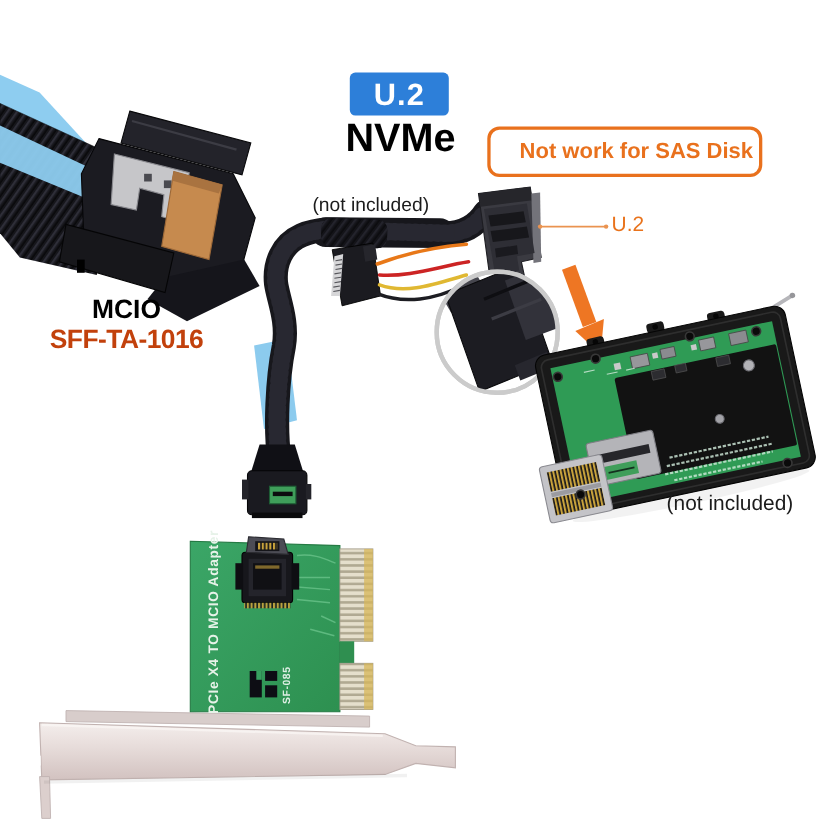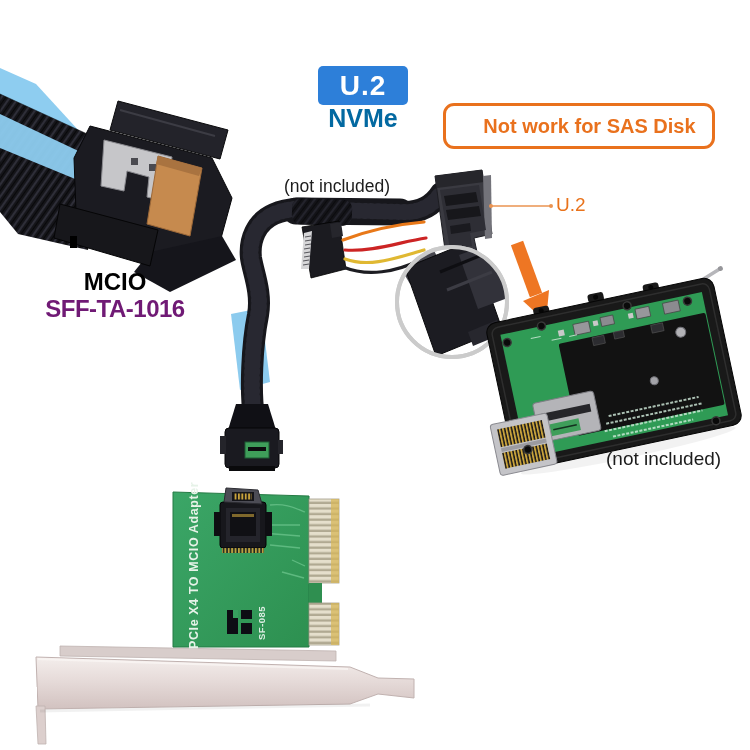--- a/index.html
+++ b/index.html
@@ -7,32 +7,32 @@
     position:relative;width:750px;height:750px;background:#ffffff;
     font-family:"Liberation Sans","DejaVu Sans",sans-serif;overflow:hidden;
   }
   .abs{position:absolute;}
   .u2-badge{
     left:318px;top:66px;width:90px;height:39px;background:#2d7fd9;border-radius:5px;
     color:#ffffff;font-weight:bold;font-size:28px;display:flex;align-items:center;justify-content:center;
     letter-spacing:1px;
   }
   .nvme{
-    left:314px;top:104px;width:98px;text-align:center;color:#0369a1;font-weight:bold;font-size:25px;
+    left:314px;top:104px;width:98px;text-align:center;color:#000000;font-weight:bold;font-size:36px;
   }
   .warnbox{
-    left:443px;top:103px;width:272px;height:46px;border:3px solid #e9711d;border-radius:11px;
+    left:443px;top:115px;width:250px;height:46px;border:3px solid #e9711d;border-radius:11px;
     display:flex;align-items:center;justify-content:center;background:#ffffff;
     color:#e9711d;font-size:20px;font-weight:600;box-sizing:border-box;white-space:nowrap;padding-left:21px;
   }
   .mcio-title{
     left:55px;top:268px;width:120px;text-align:center;color:#000000;font-weight:bold;font-size:24px;
   }
   .mcio-spec{
-    left:35px;top:295px;width:160px;text-align:center;color:#701a75;font-weight:bold;font-size:24px;letter-spacing:-0.5px;
+    left:35px;top:295px;width:160px;text-align:center;color:#c2410c;font-weight:bold;font-size:24px;letter-spacing:-0.5px;
   }
   .notinc1{left:284px;top:176px;color:#1c1c1c;font-size:17.5px;font-weight:500;}
   .notinc2{left:606px;top:448px;color:#1c1c1c;font-size:19px;font-weight:500;}
   .u2label{left:556px;top:194px;color:#e9731c;font-size:19px;font-weight:500;}
   .cardsilk{
     left:187px;top:649px;transform:rotate(-90deg);transform-origin:0 0;
     color:#e6f2e8;font-size:12.5px;font-weight:600;white-space:nowrap;letter-spacing:0.6px;
   }
   .cardmodel{
     left:256px;top:640px;transform:rotate(-90deg);transform-origin:0 0;

